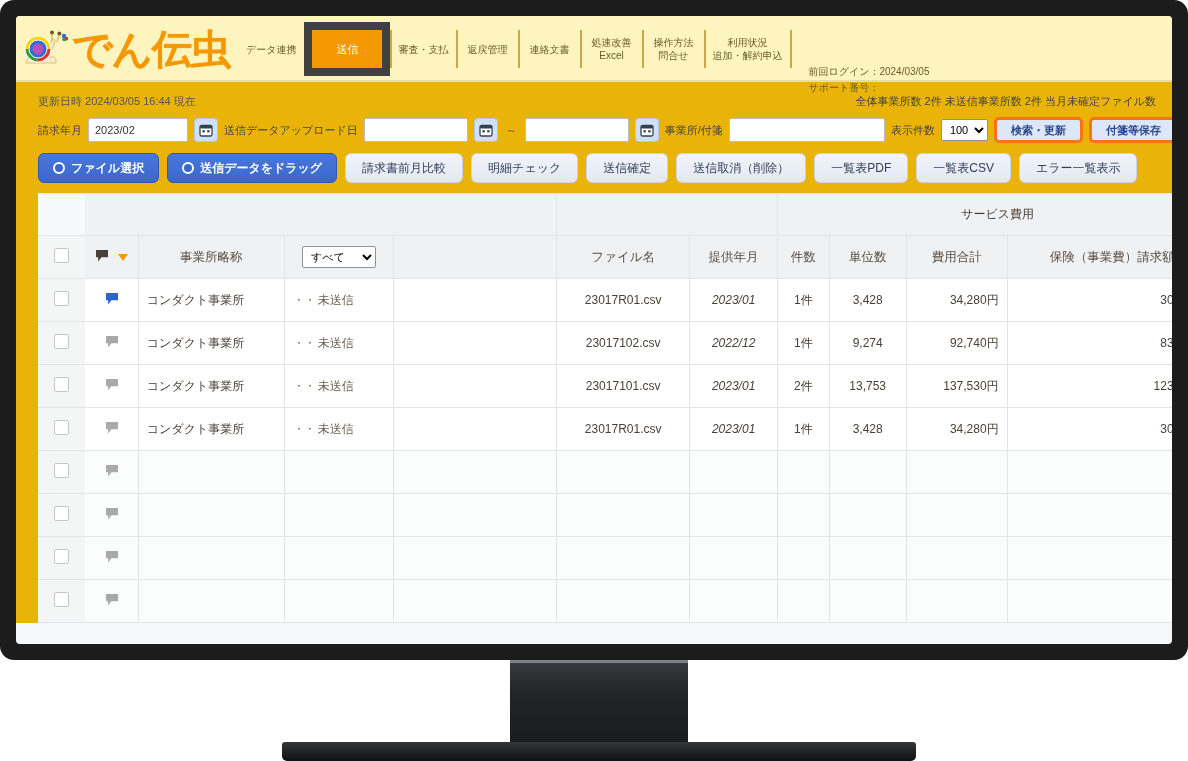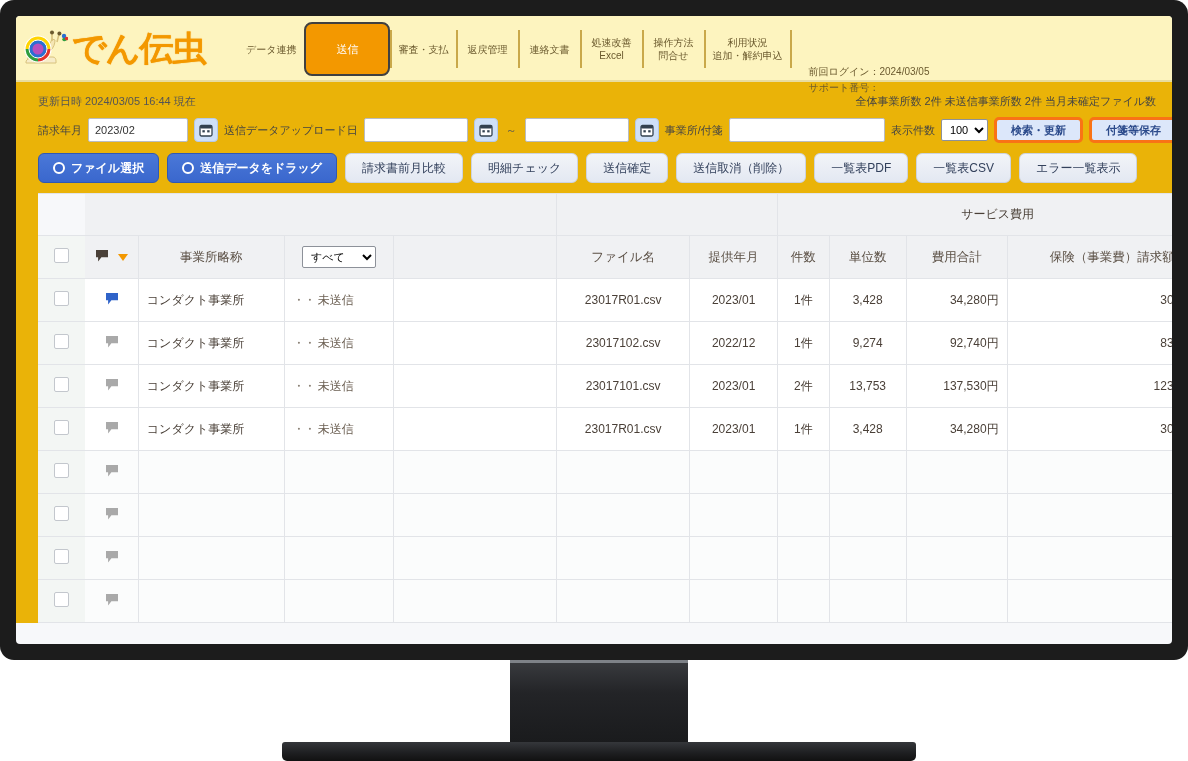--- a/index.html
+++ b/index.html
@@ -56,21 +56,21 @@
     content:""; position:absolute; left:0; bottom:0; width:100%; height:2px;
     background:#e8dca0;
   }
   .logo-wrap {
     display: flex; align-items: center;
     padding-left: 6px; width: 222px; height: 100%;
   }
   .snail { position: relative; width: 46px; height: 40px; flex: 0 0 46px; }
   .snail svg { display:block; }
   .logo-text {
-    font-size: 34px; font-weight: bold; color: #f39800;
+    font-size: 40px; font-weight: bold; color: #f39800;
     letter-spacing: -1px; margin-left: 4px;
     text-shadow: 0 0 1px #f39800;
   }
 
   
   .nav { display: flex; align-items: stretch; height: 66px; flex: 1; }
   .tab {
     position: relative;
     display: flex; flex-direction: column;
     align-items: center; justify-content: center;
@@ -78,24 +78,24 @@
     padding: 0 8px; min-width: 62px; text-align: center;
     white-space: nowrap;
   }
   .tab + .tab::before {
     content:""; position:absolute; left:0; top:14px; bottom:14px;
     width:2px; background:#c9a84a;
   }
   .tab.active {
     background: #f39800;
     color: #fff;
-    border: 2px solid #404040;
+    border: 8px solid #404040;
     height: 54px; align-self: center;
     min-width: 86px;
-    border-radius: 8px;
+    border-radius: 0;
     font-size: 11px;
   }
   .tab.active::before { display:none; }
   .nav-end-divider{
     width:2px; background:#c9a84a; margin:14px 0;
   }
   .login-box {
     font-size: 10px; color: #6b5a2e; line-height: 1.6;
     padding-left: 16px; padding-right: 10px; white-space: nowrap; margin-top: 48px;
   }
@@ -191,21 +191,21 @@
     text-align: center;
   }
   td { background: #fff; }
   tr.empty td { background: #fbfcfc; }
   .c-check { width: 44px; background:#f3f6f4 !important; border-right:none !important; }
   .c-note  { width: 50px; text-align: center; }
   .c-office{ width: 136px; }
   .c-status{ width: 102px; }
   .c-blank { width: 152px; }
   .c-file  { width: 124px; text-align:center; }
-  .c-month { width:  82px; text-align:center; }
+  .c-month { width:  82px; text-align:center;font-style:italic; }
   .c-cnt   { width:  48px; text-align:center; }
   .c-unit  { width:  72px; text-align:center; }
   .c-total { width:  94px; text-align:right; }
   .c-claim { width: 196px; text-align:right; }
 
   .chk {
     width: 15px; height: 15px; border: 1px solid #c3c7cd;
     background: #fff; border-radius: 2px; display:inline-block;
   }
   .bubble { display:inline-block; vertical-align:middle; }

